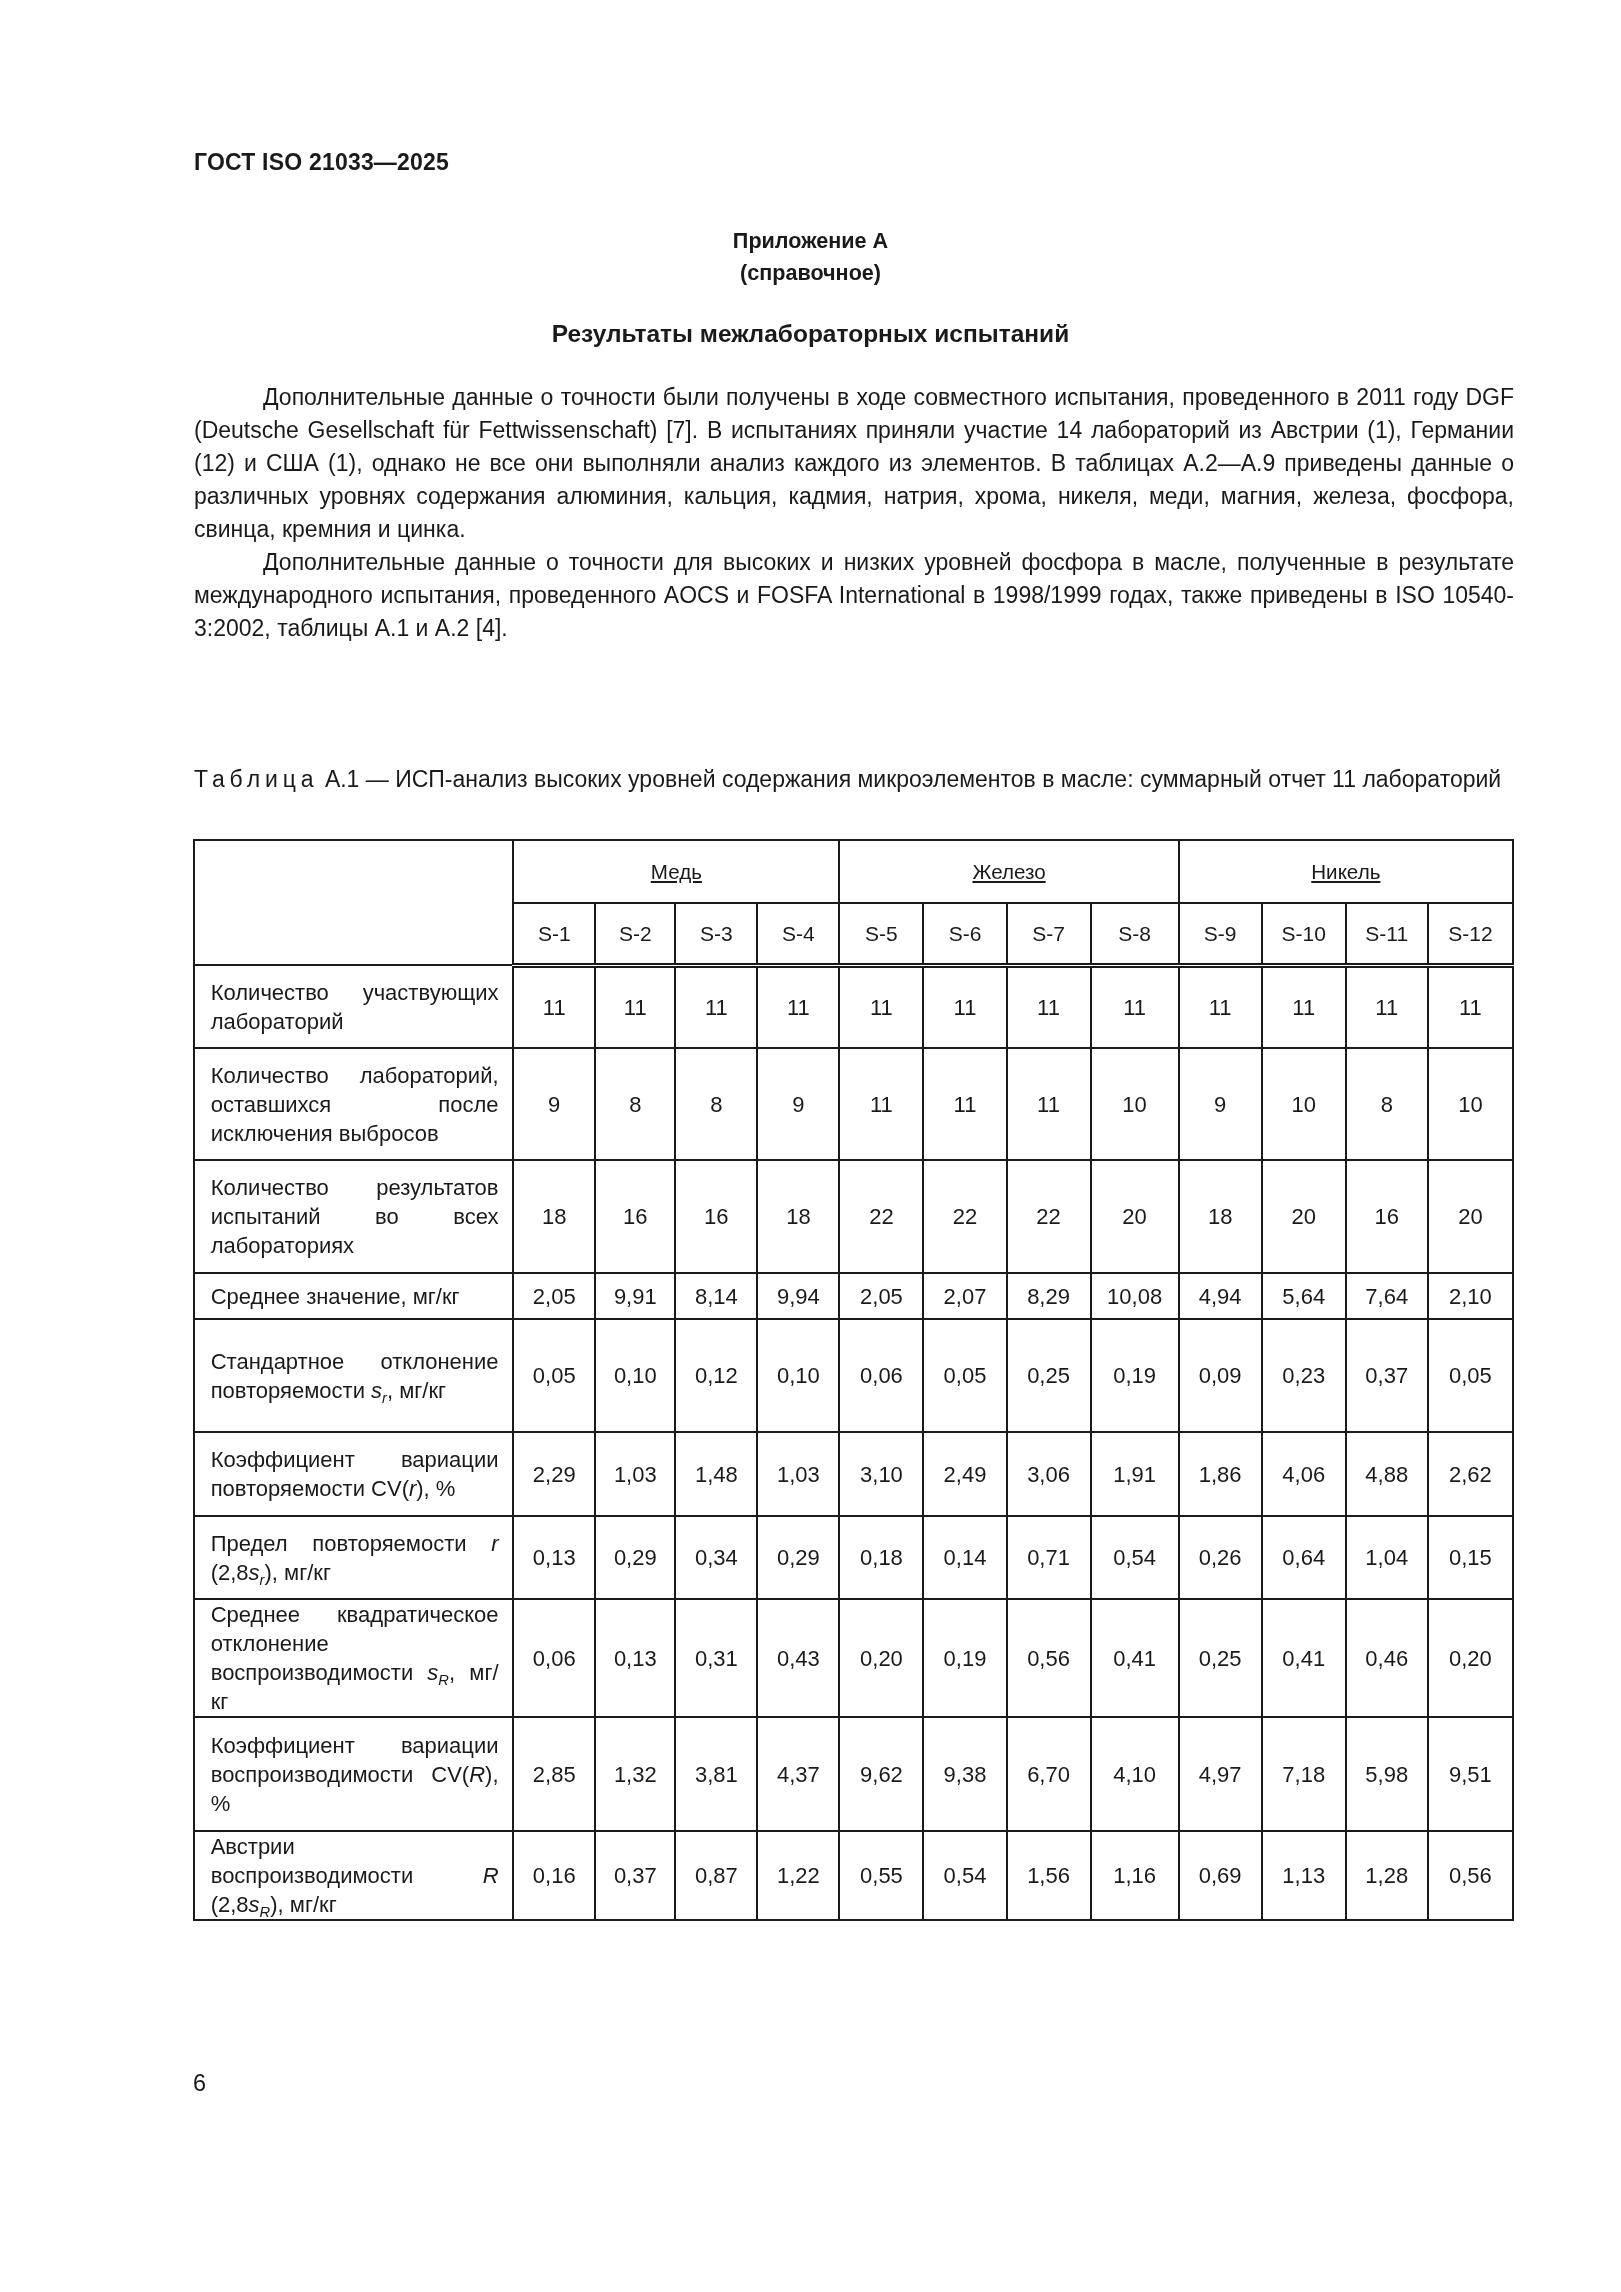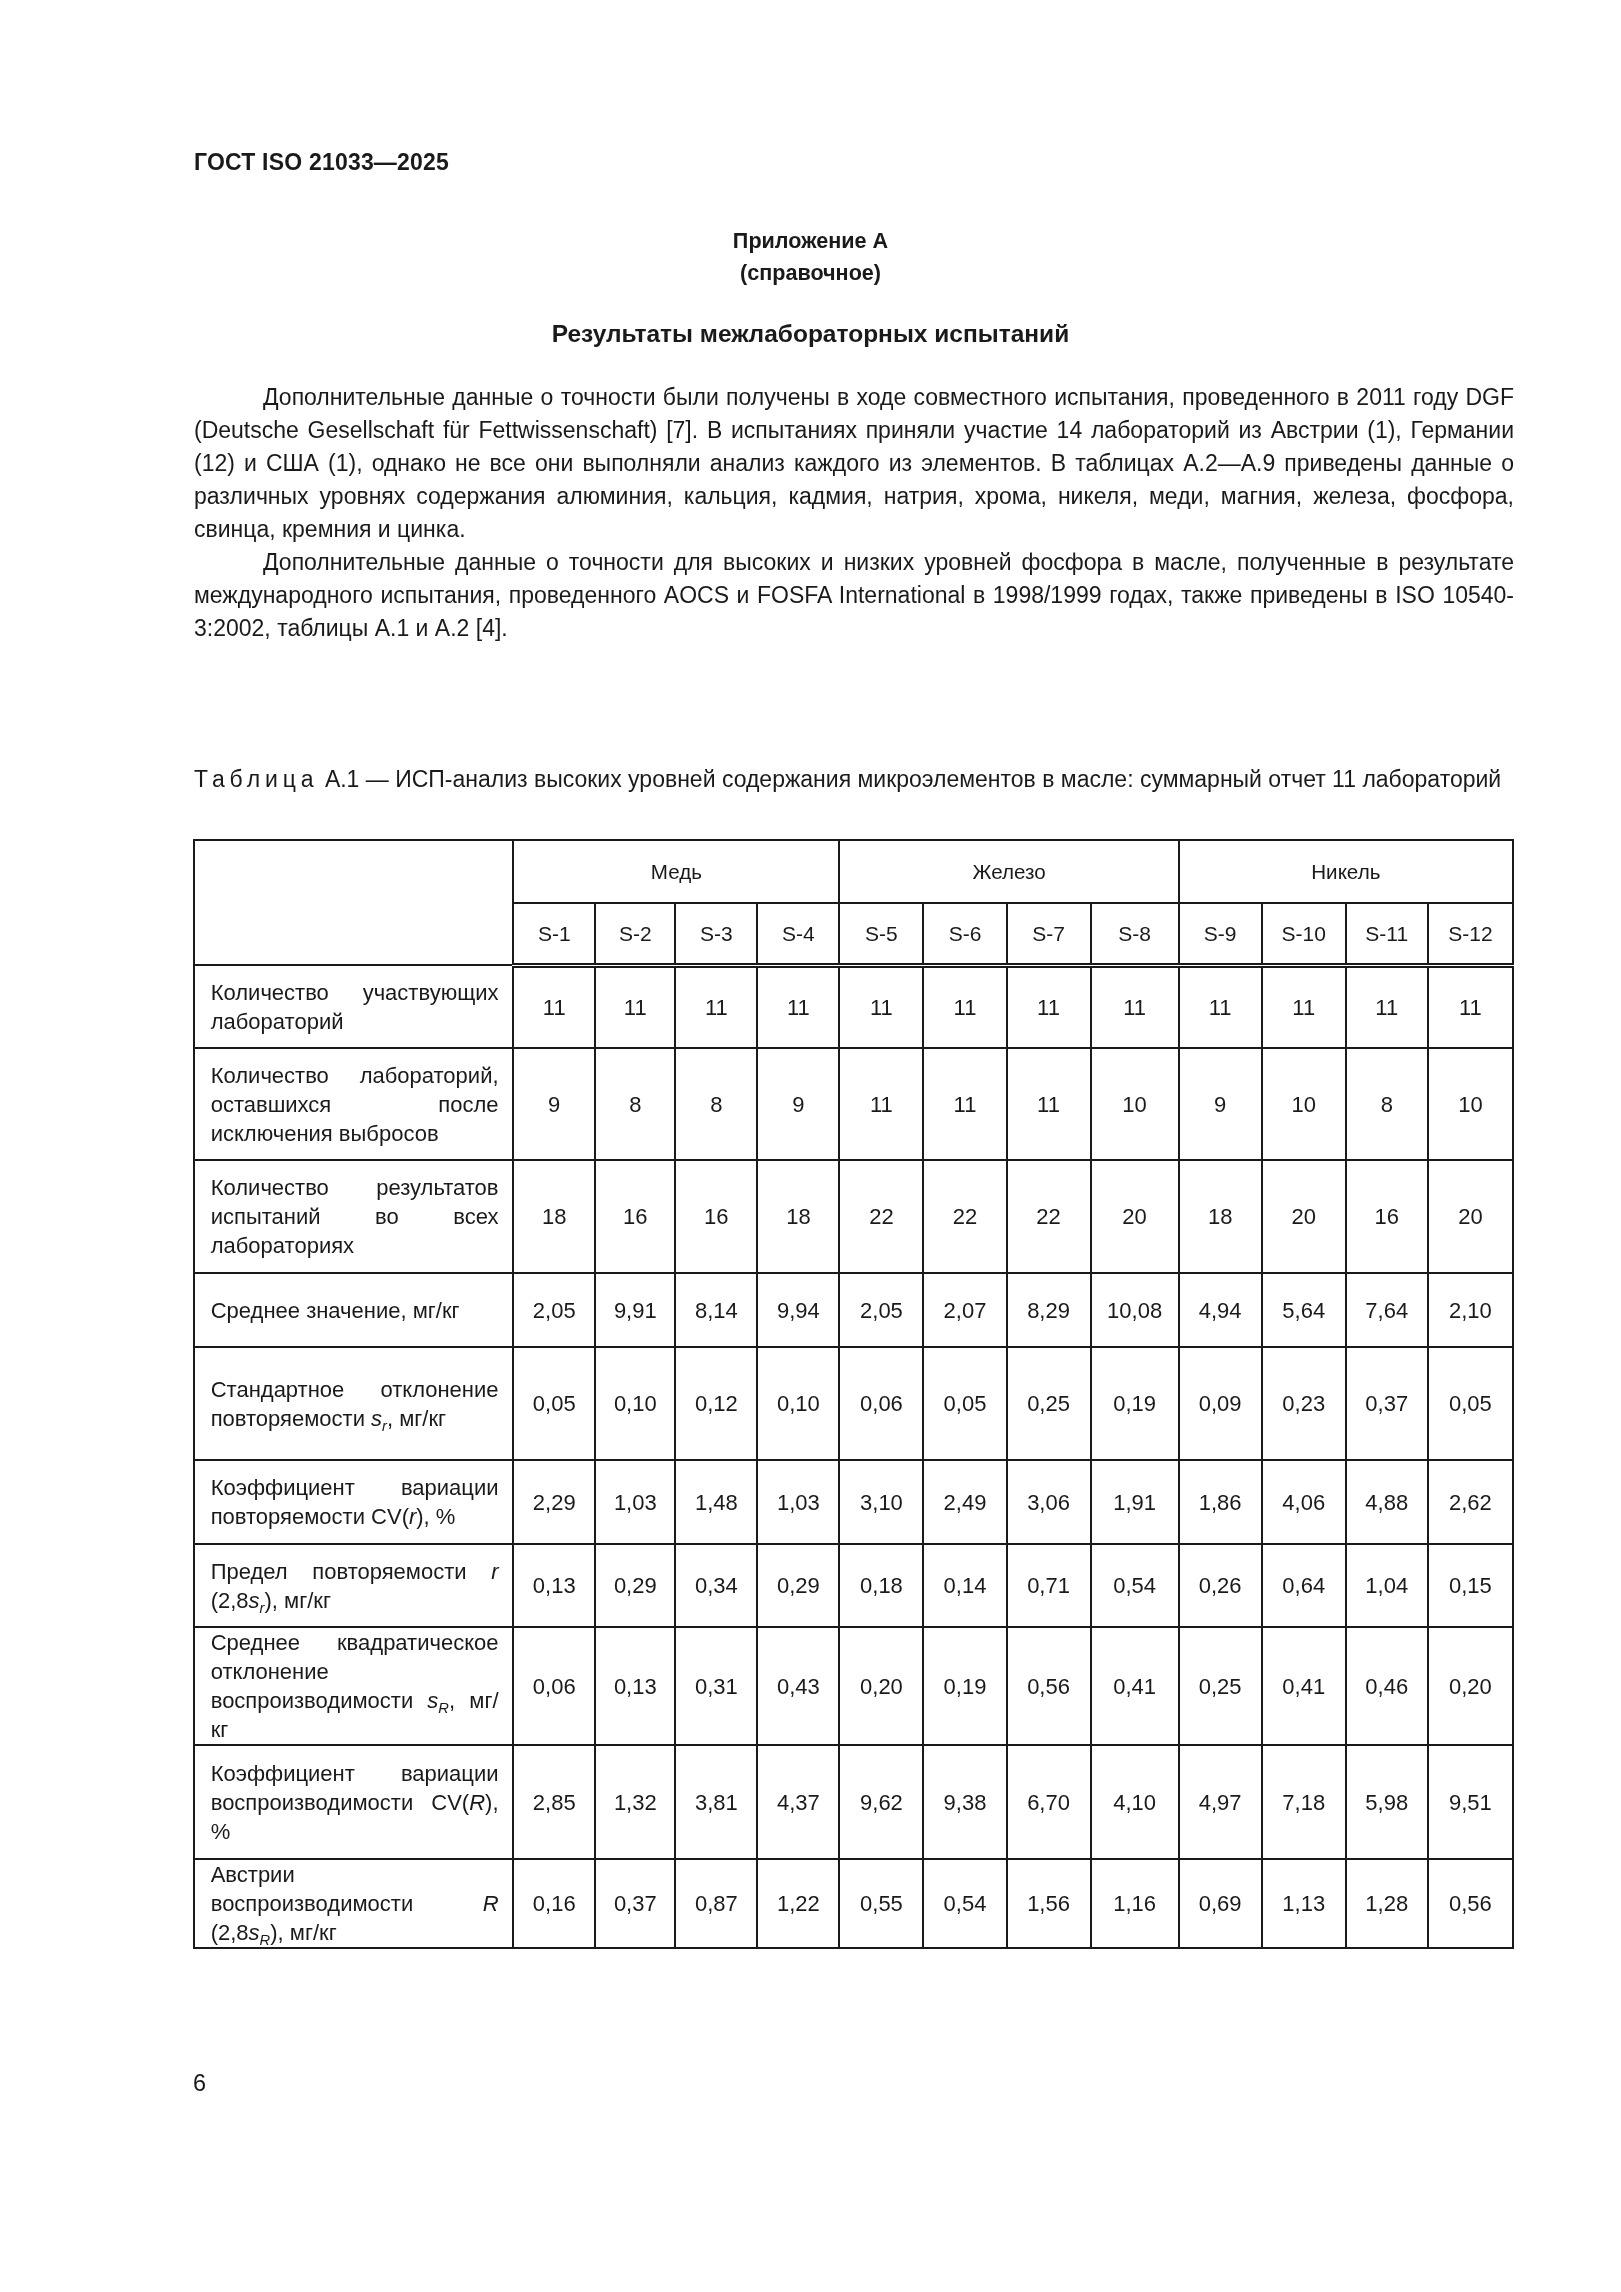--- a/index.html
+++ b/index.html
@@ -10,21 +10,21 @@
   #annex-title { left:0; width:1621px; top:225px; text-align:center; font-size:21.6px; font-weight:bold; line-height:32px; }
   #section-title { left:0; width:1621px; top:320px; text-align:center; font-size:24.5px; font-weight:bold; }
   #body-text { left:194px; width:1320px; top:381px; font-size:23px; line-height:33px; }
   #body-text p { margin:0; text-align:justify; text-indent:69px; }
   #caption { left:194px; width:1320px; top:765px; font-size:23px; line-height:29px; text-align:justify; }
   .spaced { letter-spacing:4.9px; }
   table#tbl { position:absolute; left:193px; top:839px; width:1321px; border-collapse:collapse; table-layout:fixed; font-size:22px; }
   #tbl td { border:2.5px solid #1a1a1a; text-align:center; vertical-align:middle; padding:0; line-height:29px; }
   #tbl td.lbl { text-align:justify; text-align-last:left; padding:0 13.7px 0 15.7px; }
   #tbl tr.sub td { border-bottom:5.9px double #1a1a1a; }
-  #tbl td.grp { font-size:20.6px; }
+  #tbl td.grp { font-size:20.6px;text-decoration:underline; }
   #tbl td.sc { font-size:21px; }
   #page-num { left:193px; top:2070px; font-size:23.5px; }
   i { font-style:italic; }
   sub { font-size:14.7px; vertical-align:-4.9px; line-height:0; }
 </style>
 </head>
 <body>
 
 <div class="abs" id="doc-header">ГОСТ ISO 21033—2025</div>
 
@@ -117,21 +117,21 @@
         <td>18</td>
         <td>22</td>
         <td>22</td>
         <td>22</td>
         <td>20</td>
         <td>18</td>
         <td>20</td>
         <td>16</td>
         <td>20</td>
       </tr>
-      <tr style="height: 74px; padding-left: 11px;">
+      <tr style="height: 46px; padding-left: 11px;">
         <td class="lbl"><span>Среднее значение, мг/кг</span></td>
         <td>2,05</td>
         <td>9,91</td>
         <td>8,14</td>
         <td>9,94</td>
         <td>2,05</td>
         <td>2,07</td>
         <td>8,29</td>
         <td>10,08</td>
         <td>4,94</td>

